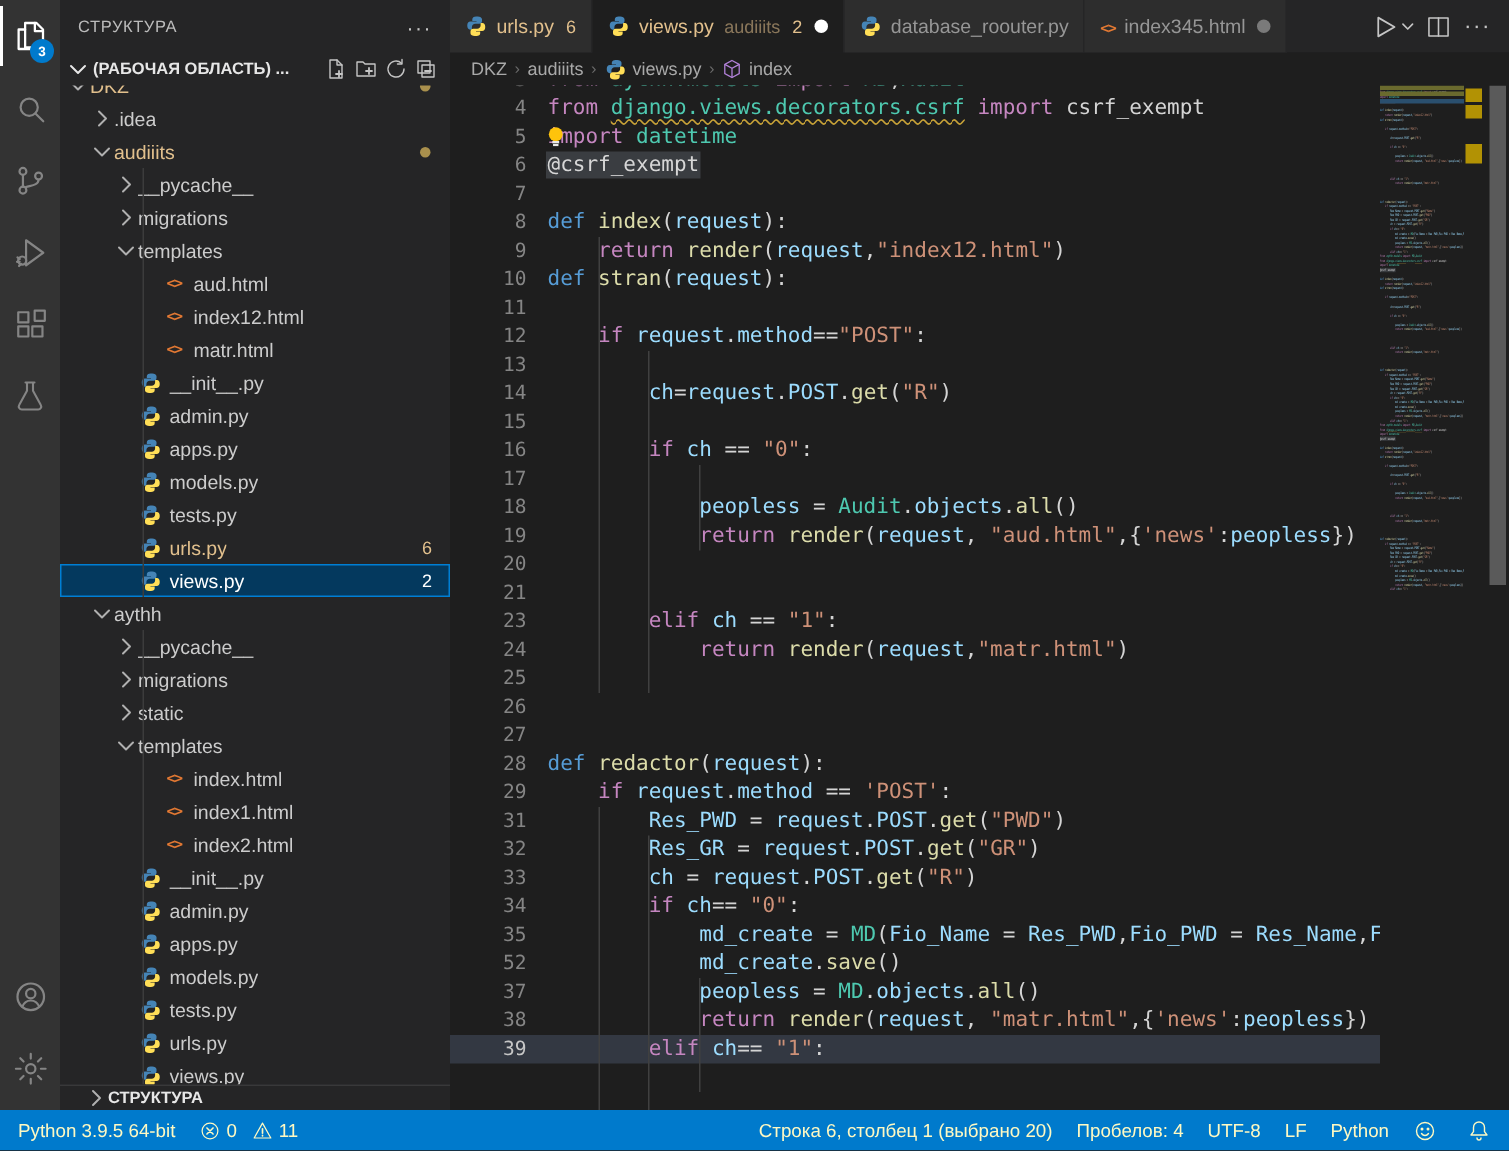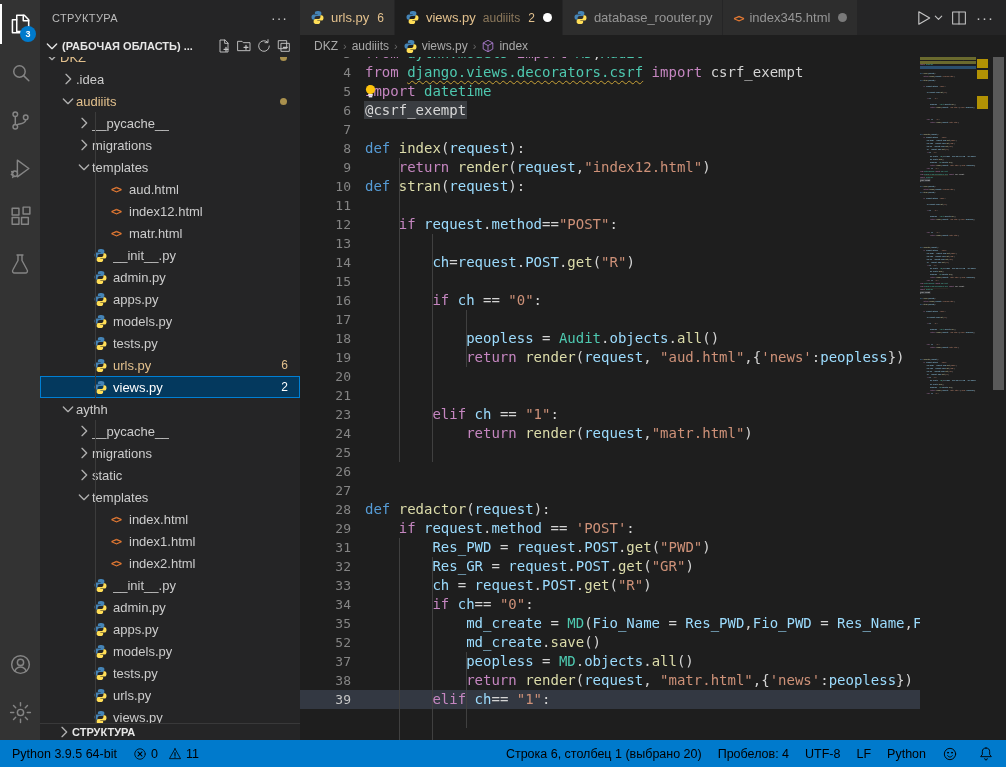--- a/index.html
+++ b/index.html
@@ -82,21 +82,21 @@
   #minimap{position:absolute;left:620px;top:0;width:56px;height:683px;overflow:hidden}
   #mm-scale{transform:scale(0.101,0.16);transform-origin:top left;width:620px}
   #mm-scale .mmline{height:19px;line-height:19px;white-space:pre;font-family:"DejaVu Sans Mono",monospace;font-size:14px}
   .mm-bar{position:absolute;left:0;width:56px;z-index:2}
   #ruler{position:absolute;left:676px;top:0;width:14px;height:683px}
   .ruler-mark{position:absolute;left:1px;width:11px;background:rgba(204,167,0,.85)}
   #vscrollbar{position:absolute;left:691px;top:0;width:15px;height:683px}
   #vscroll-thumb{position:absolute;left:2px;top:0;width:11px;height:333px;background:rgba(150,150,150,.5)}
 
   
-  #status-bar{position:absolute;left:0;top:740px;width:1006px;height:27px;background:#007acc;color:#000000;
+  #status-bar{position:absolute;left:0;top:740px;width:1006px;height:27px;background:#007acc;color:#fef9c3;
     display:flex;align-items:center;font-size:12.5px;z-index:6}
   .sb-item{display:flex;align-items:center;padding:0 8px;height:27px;cursor:pointer;white-space:nowrap}
   .sb-item .sb-ic{display:flex;align-items:center;margin-right:4px}
   .sb-item .sb-ic2{display:flex;align-items:center;margin:0 4px 0 10px}
   #sb-right{margin-left:auto;display:flex;align-items:center}
 </style>
 </head>
 <body>
 
 <div id="app">

